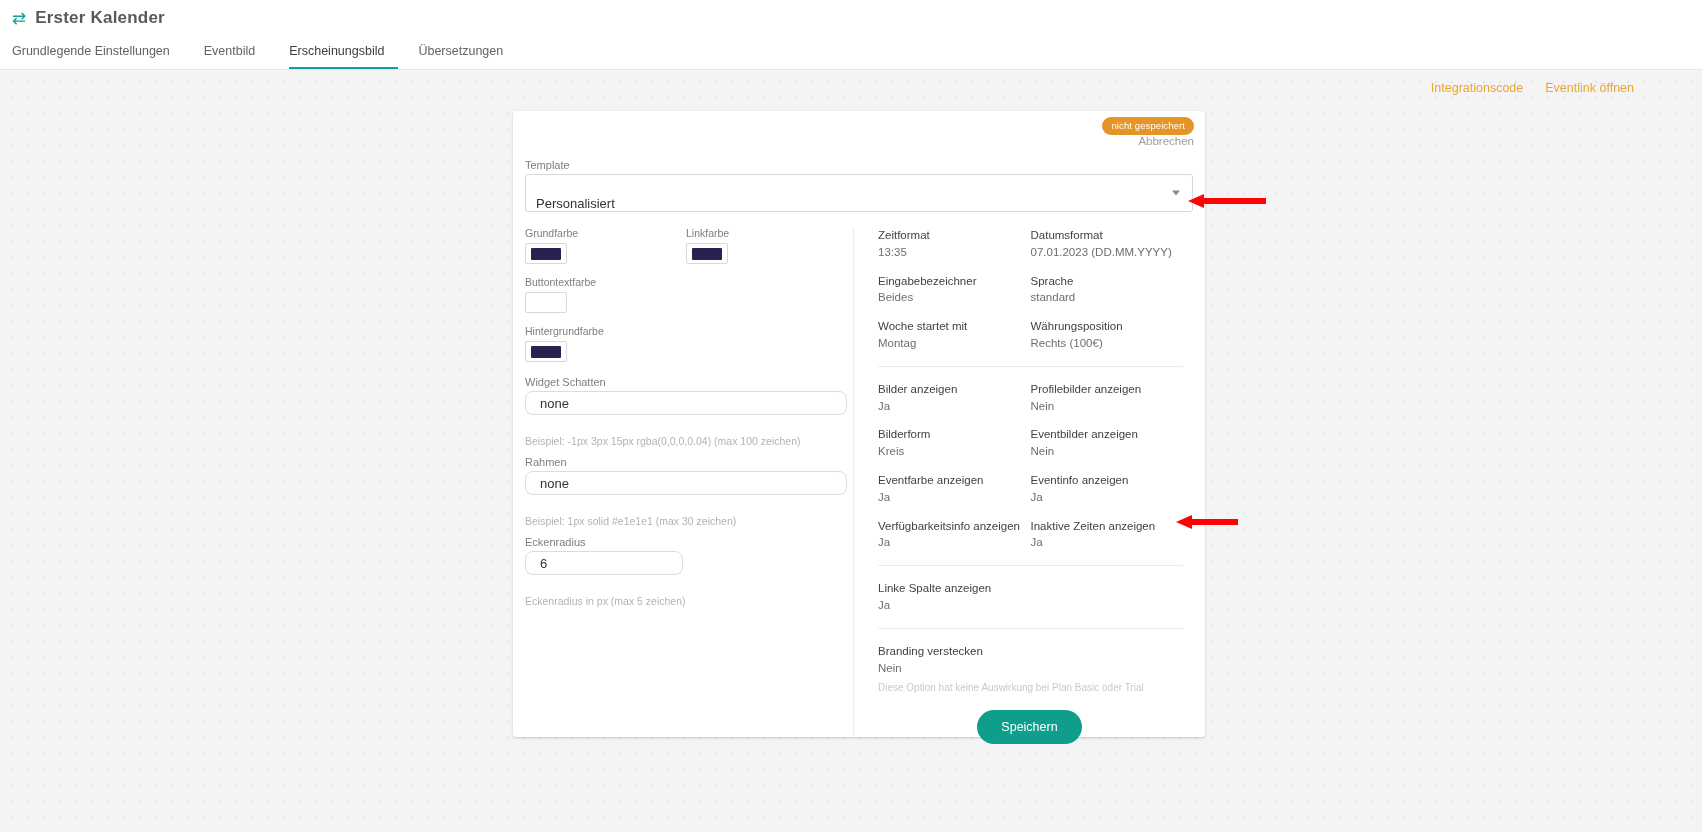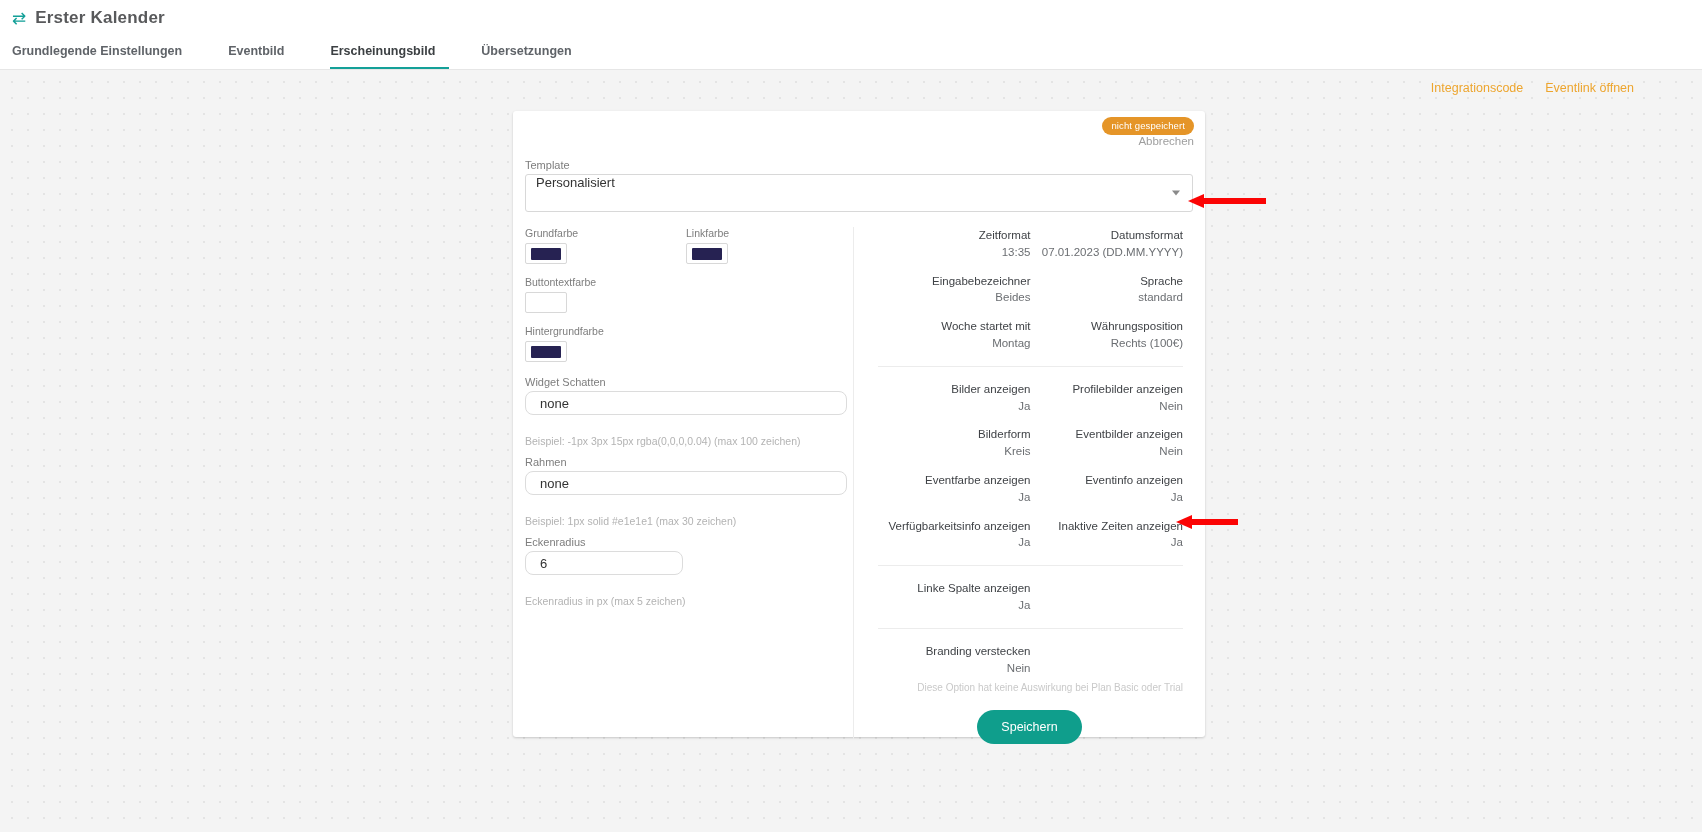--- a/index.html
+++ b/index.html
@@ -19,21 +19,21 @@
   }
   .title-row {
     display:flex; align-items:center; gap:9px;
     padding:8px 0 0 12px;
   }
   .swap-icon { color:#14a098; font-size:17px; line-height:1; display:inline-block; }
   .page-title {
     font-size:17px; font-weight:bold; color:#58595b; letter-spacing:.2px;
   }
   .tabs {
-    display:flex; align-items:flex-end; gap:16px; padding-left:12px; margin-top:12px;font-weight:bold;
+    display:flex; align-items:flex-end; gap:4px; padding-left:12px; margin-top:12px;
   }
   .tab {
     font-size:12.5px; color:#5f6368; padding:4px 14px 9px 0; margin-right:16px;
     cursor:pointer; border-bottom:2px solid transparent; white-space:nowrap;
   }
   .tab.active { color:#3c4043; border-bottom:2px solid #14a098; }
   .header-rule {
     position:absolute; left:0; top:69px; width:1702px; height:1px; background:#e6e6e6;
   }
 
@@ -69,21 +69,21 @@
   .cancel {
     position:absolute; right:11px; top:24px;
     font-size:11.5px; color:#9e9e9e; cursor:pointer;
   }
 
   
   .field-wrap { padding:0 12px; }
   .flabel { font-size:11px; color:#7d7d7d; margin-bottom:3px; }
   .select-box {
     position:relative; height:38px; border:1px solid #d8d8d8; border-radius:3px;
-    background:#fff; display:flex; align-items:flex-start; padding:0 10px; cursor:pointer;
+    background:#fff; display:flex; align-items:flex-end; padding:0 10px; cursor:pointer;
   }
   .select-val { font-size:13px; color:#333; }
   .caret {
     position:absolute; right:12px; top:50%; transform:translateY(-50%);
     width:0; height:0; border-left:4.5px solid transparent;
     border-right:4.5px solid transparent; border-top:5px solid #8a8a8a;
   }
 
   
   .card-body { display:flex; margin-top:15px; height:512px; }
@@ -110,21 +110,21 @@
     display:flex; align-items:center; padding:0 12px; background:#fff;
   }
   .tbox.narrow { width:158px; }
   .tbox input {
     border:0; outline:none; font-size:13px; color:#333; width:100%;
     font-family:"Liberation Sans", sans-serif; background:transparent;
   }
   .hint { font-size:10.5px; color:#b3b3b3; margin-top:20px; margin-bottom:9px; }
 
   
-  .sgroup { padding-top:2px;text-align:right; }
+  .sgroup { padding-top:2px; }
   .srow { display:flex; margin-bottom:15px; }
   .sitem { width:50%; cursor:pointer; }
   .sname { font-size:11.5px; color:#3f4246; margin-bottom:3px; line-height:1.2; }
   .sval { font-size:11.5px; color:#6b6e72; line-height:1.2; }
   .sdiv { height:1px; background:#ececec; margin:3px 0 14px 0; }
   .note { font-size:10px; color:#c9c9c9; line-height:1.45; margin-top:6px; }
 
   .save-wrap { display:flex; justify-content:center; margin-top:14px; padding-right:2px; }
   .save-btn {
     background:#0f9e8c; color:#ffffff; font-size:12.5px;

